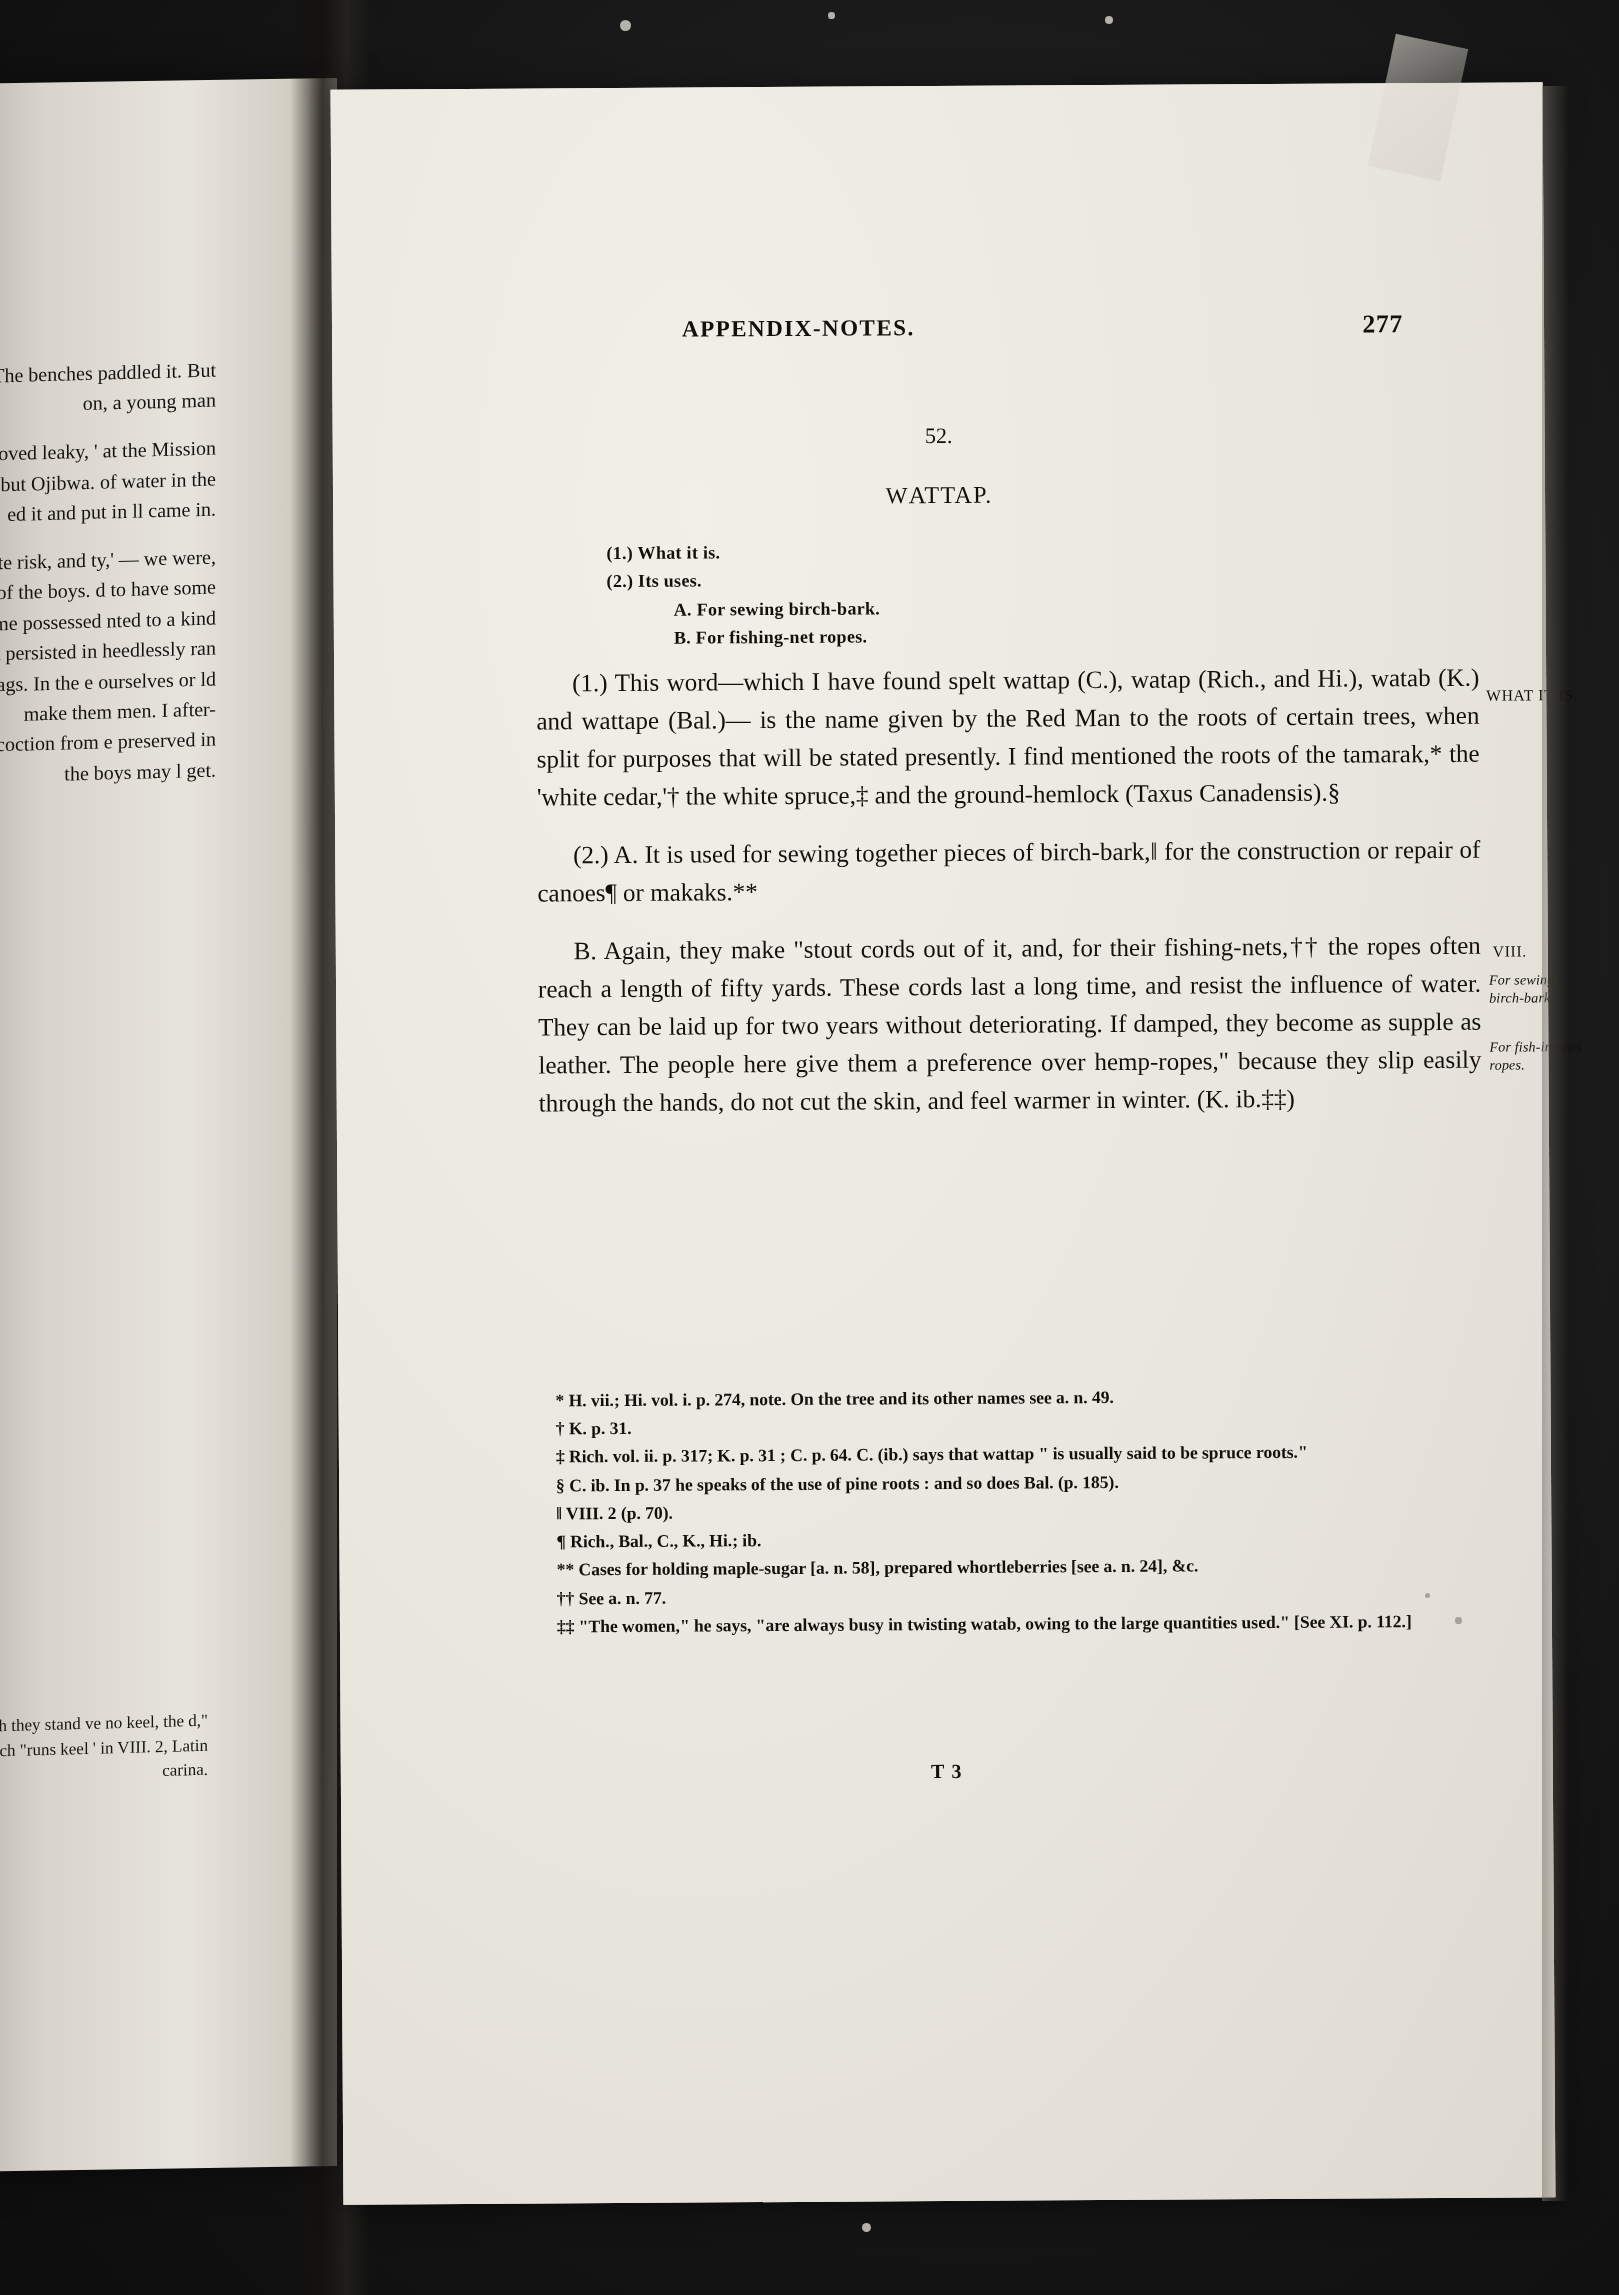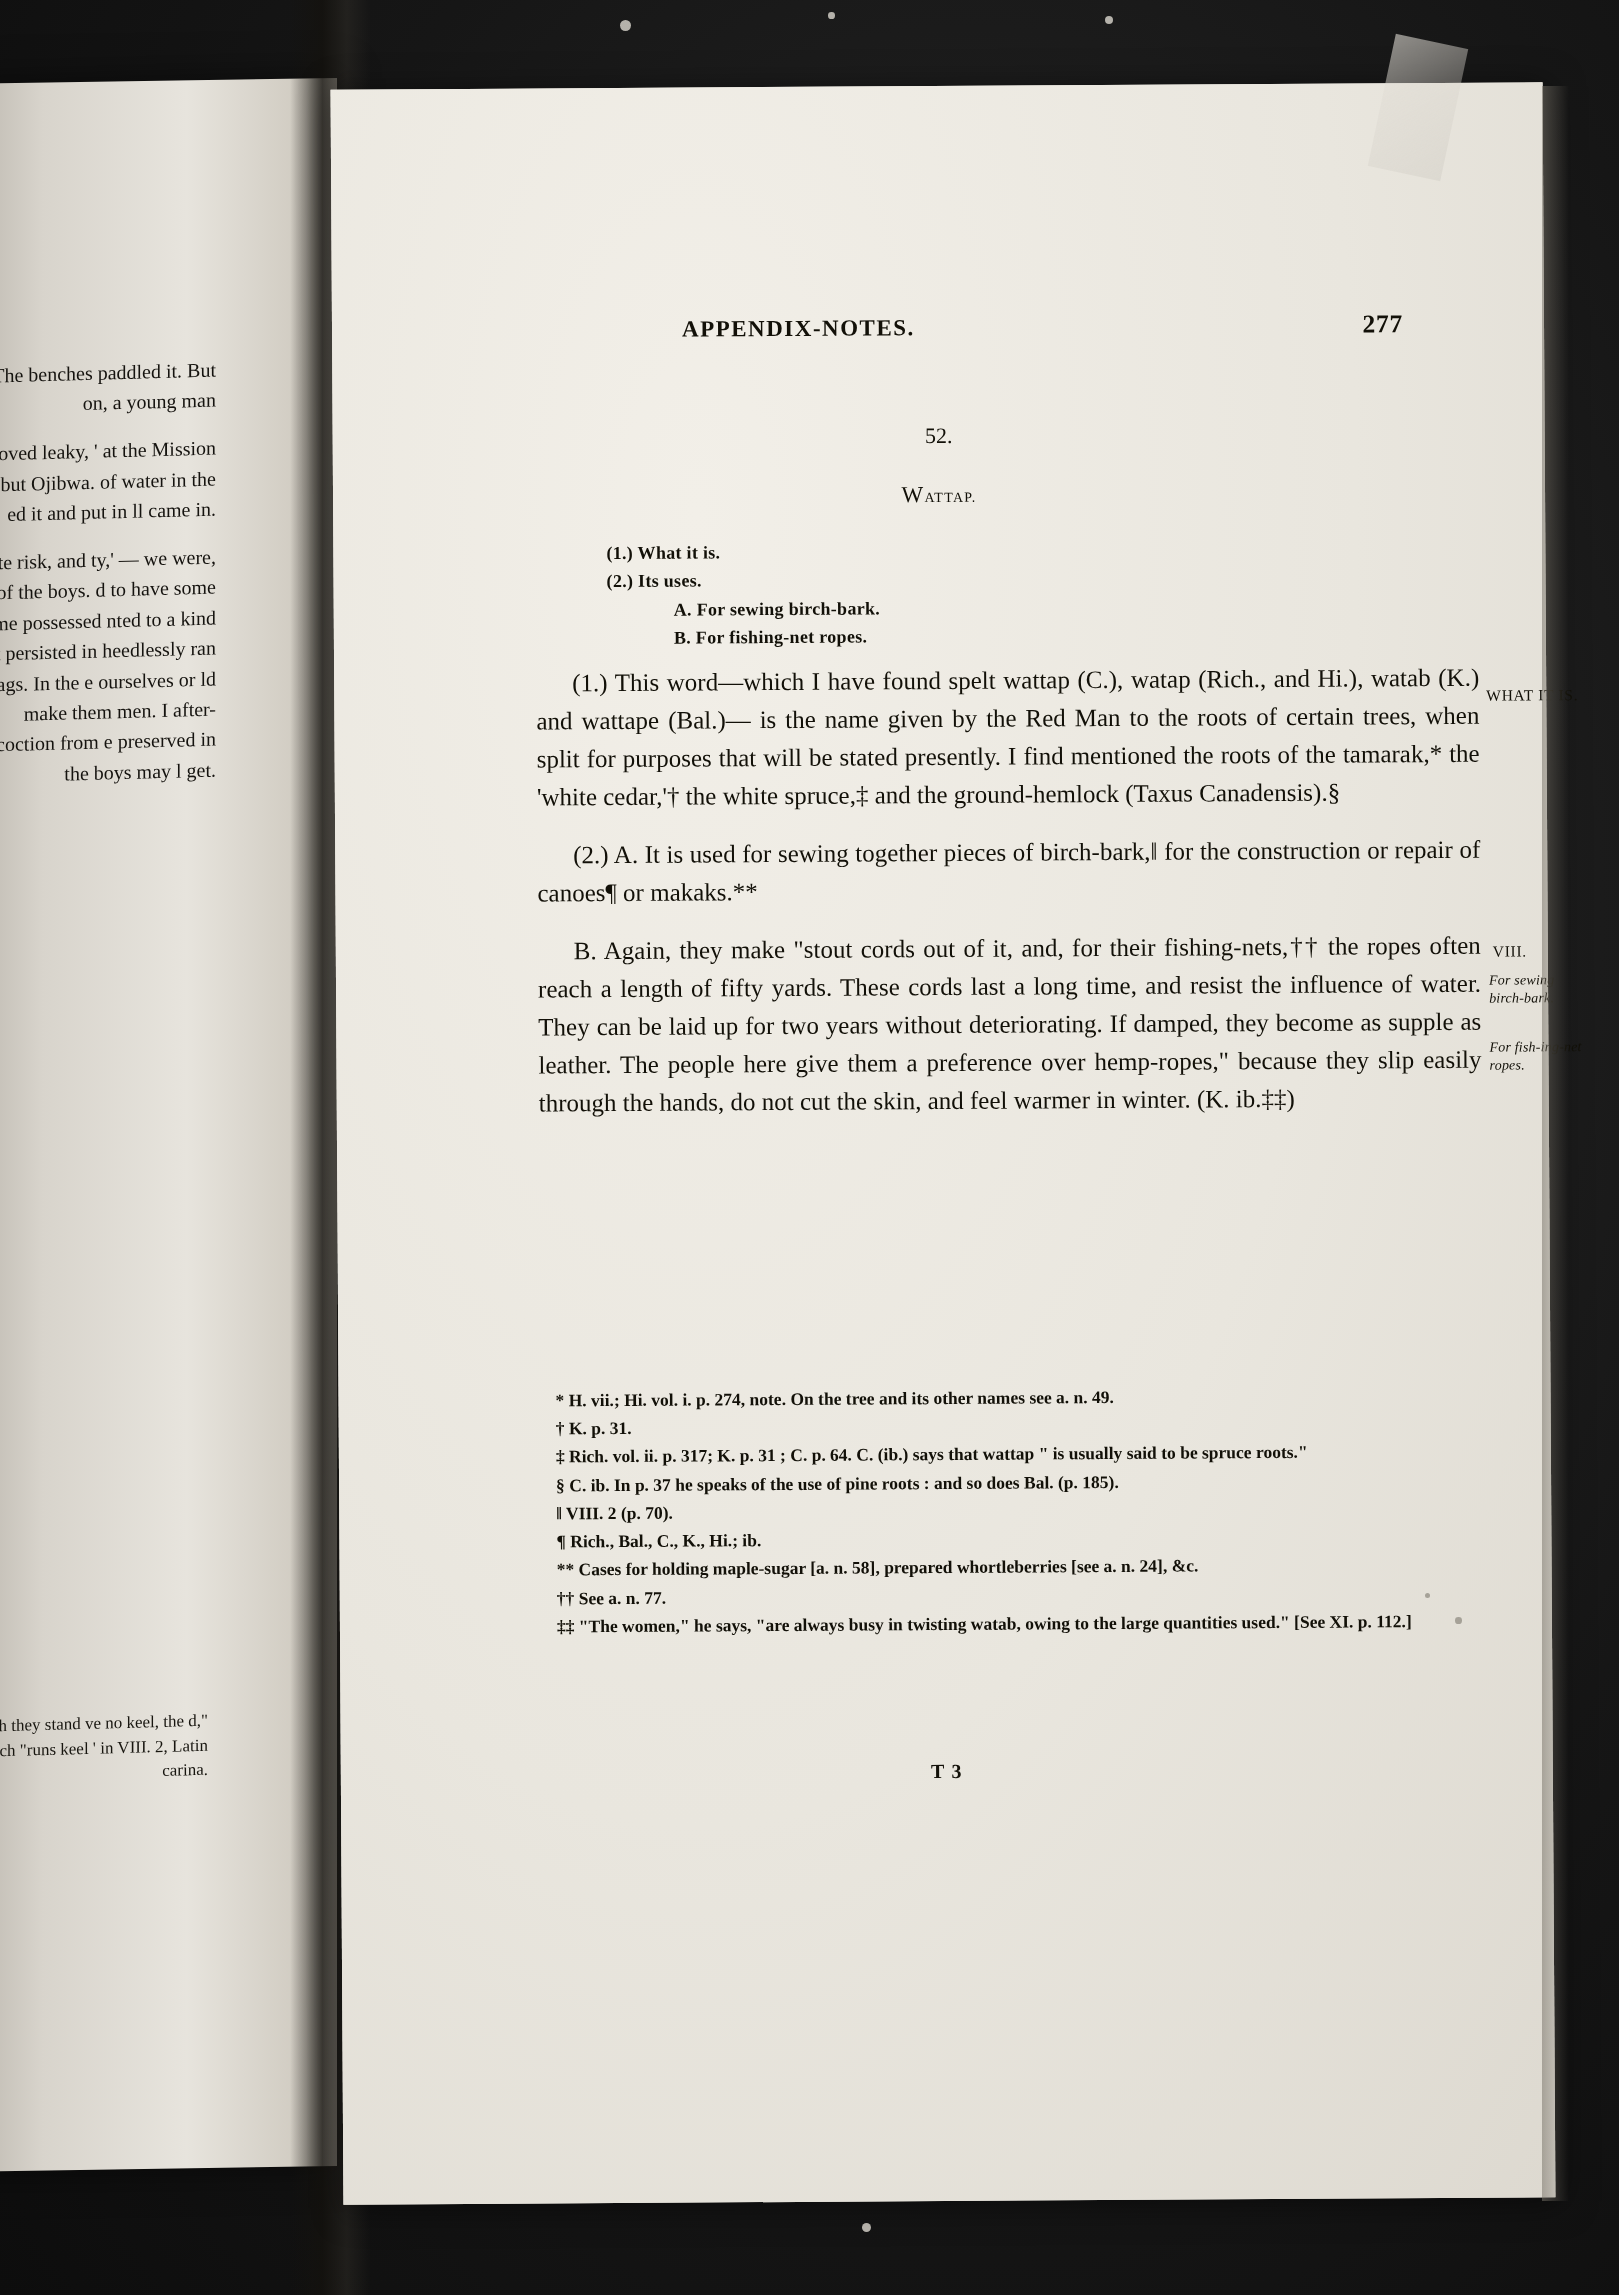--- a/index.html
+++ b/index.html
@@ -119,21 +119,21 @@
   }
   .sec-title {
     position: absolute;
     left: 0; right: 0;
     top: 396px;
     text-align: center;
     font-size: 23px;
     letter-spacing: 1.3px;
     font-family: "Liberation Serif", serif;
   }
-  .sec-title .small { font-size: 14px; letter-spacing: 1.3px; }
+  .sec-title .small { font-size: 24px; letter-spacing: 1.3px; }
 
   .toc {
     position: absolute;
     left: 273px;
     top: 451px;
     font-size: 18px;
     line-height: 1.58;
     font-weight: bold;
     letter-spacing: 0.3px;
   }

